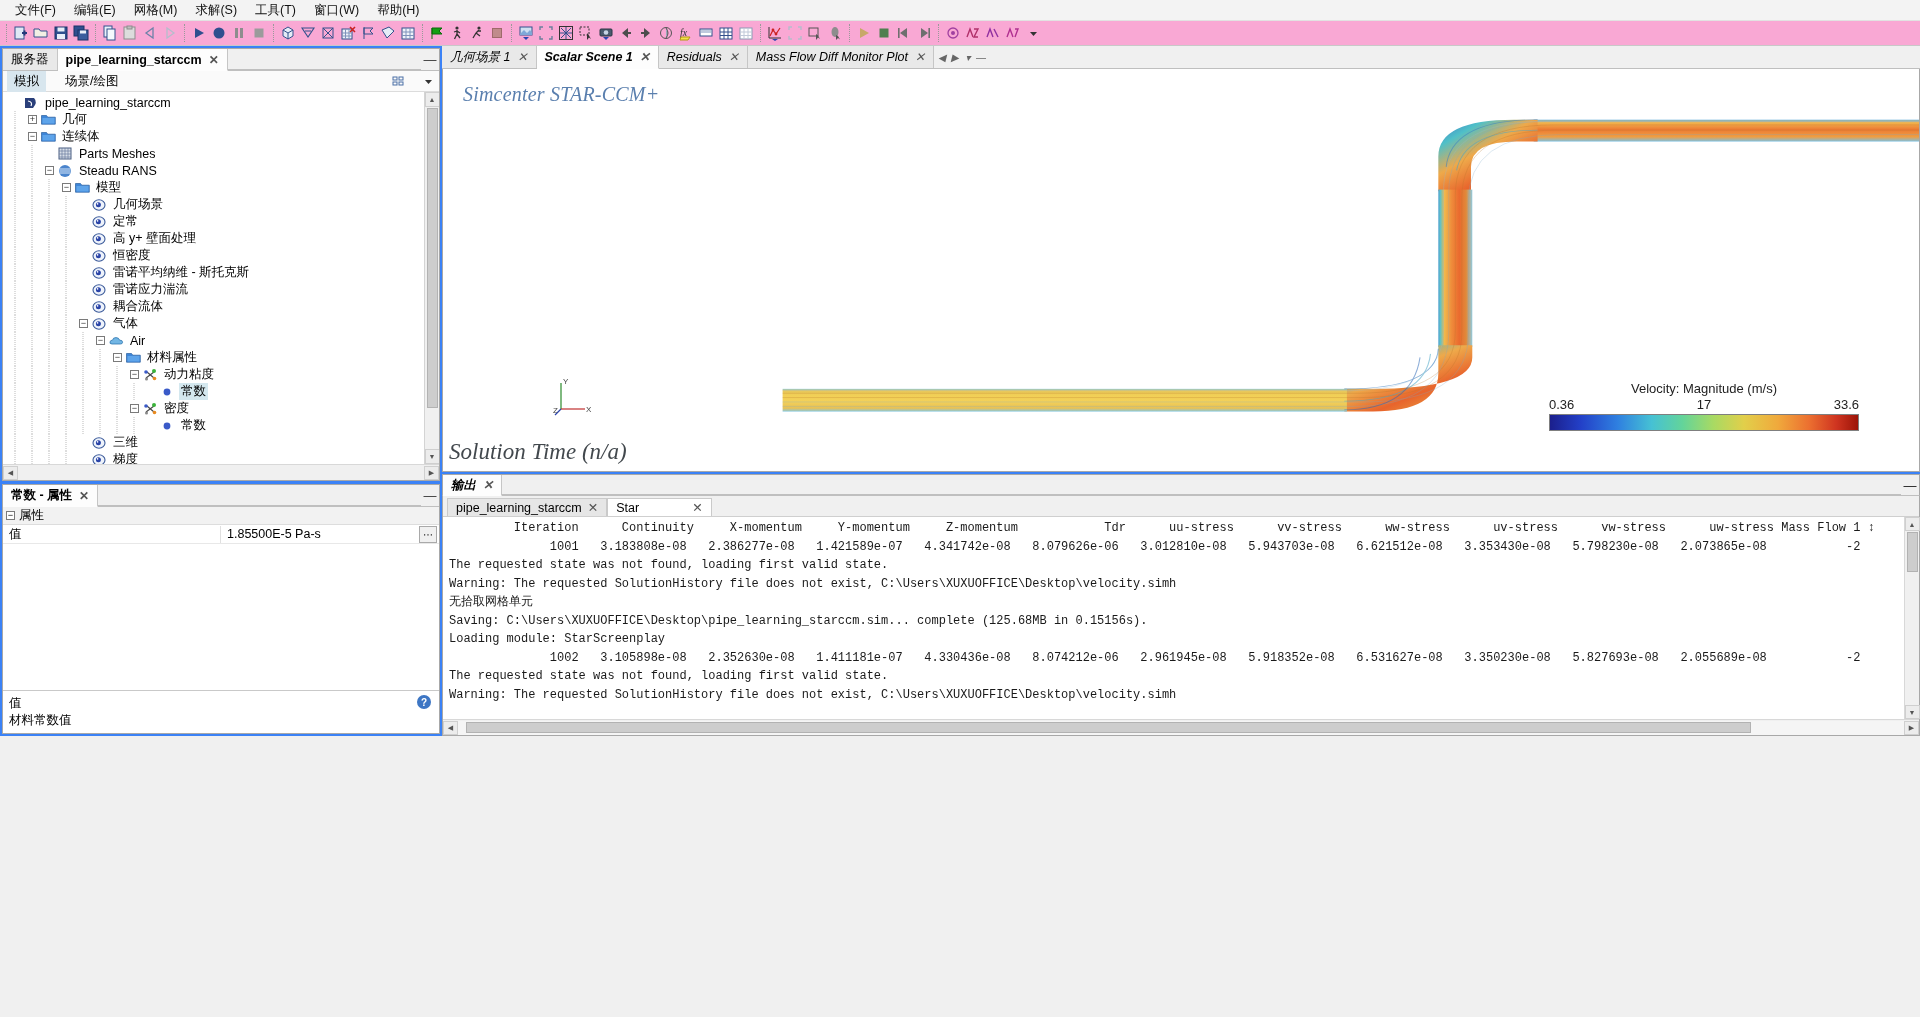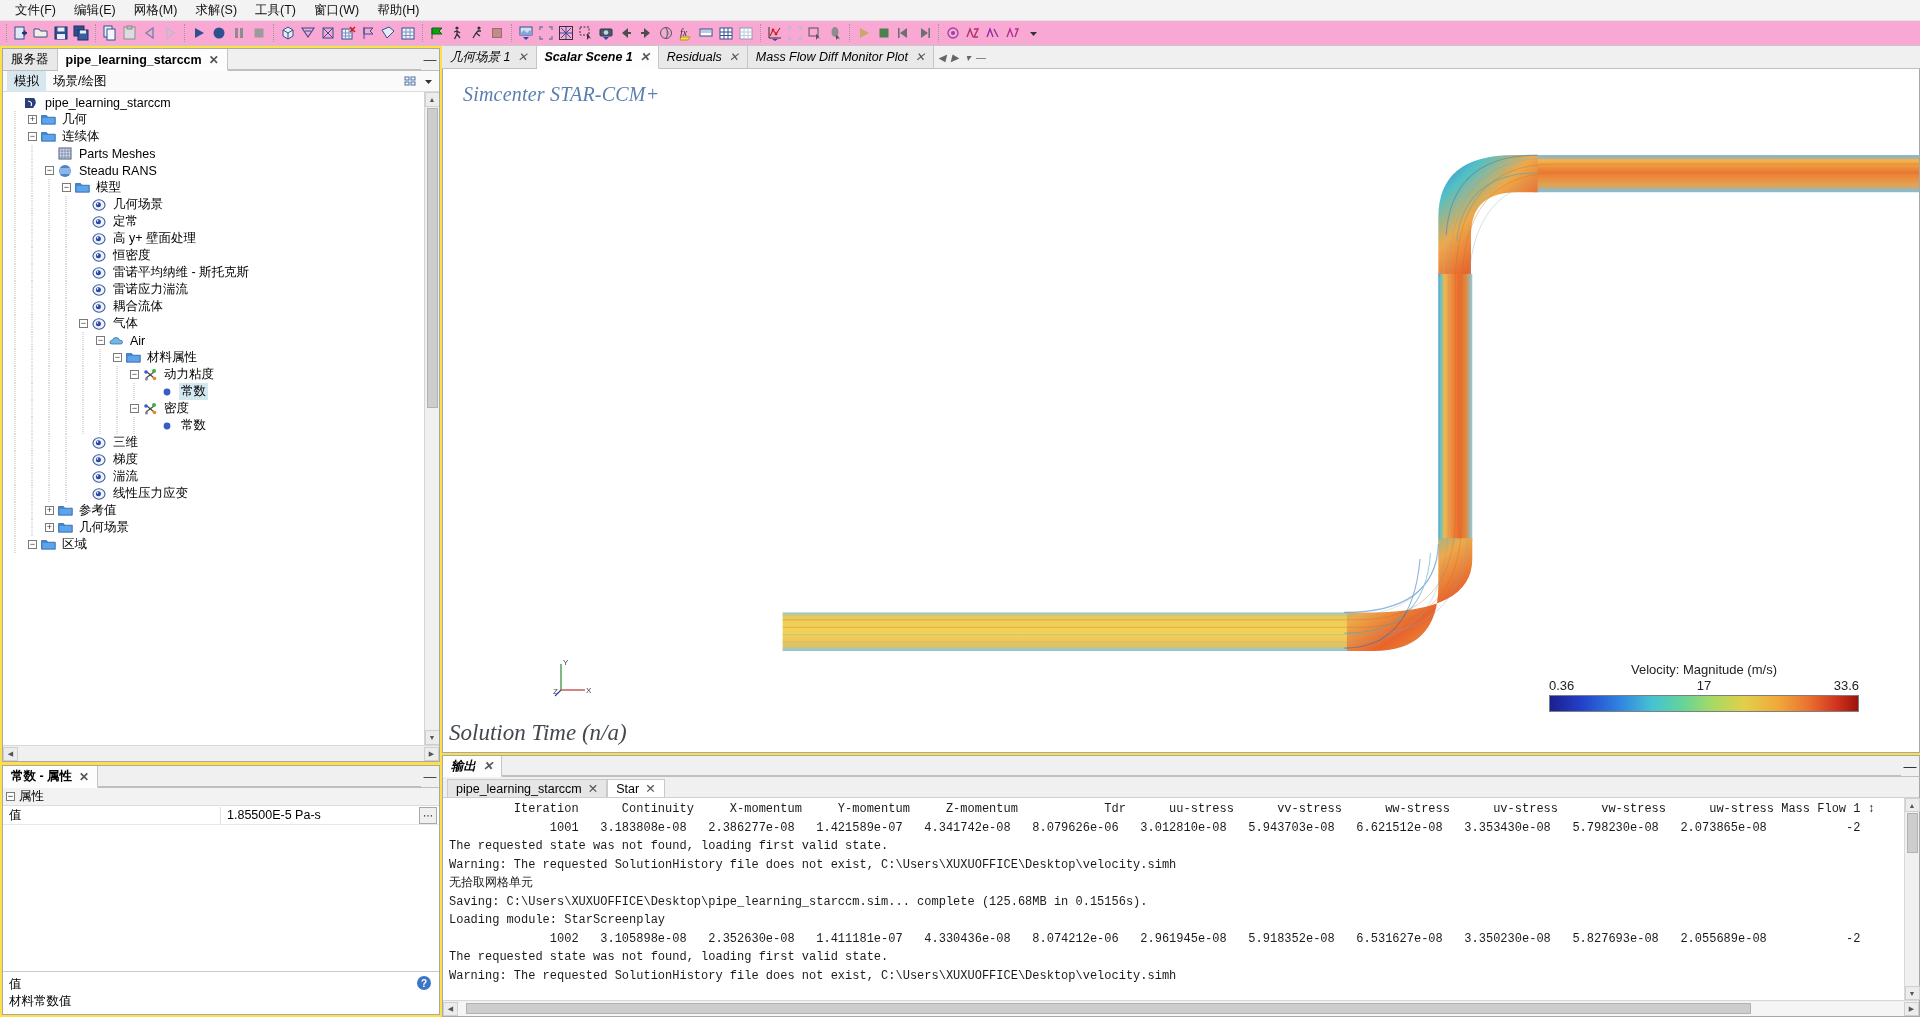--- a/index.html
+++ b/index.html
@@ -5,40 +5,40 @@
   * { box-sizing: border-box; }
   html, body {
     margin: 0; padding: 0;
     width: 1920px; height: 1017px;
     overflow: hidden;
     background: #f0f0f0;
     font-family: "Liberation Sans", sans-serif;
     font-size: 12px;
     color: #000;
   }
-  .app { width: 1920px; height: 1017px; display: flex; flex-direction: column; background: #f5f5f5; justify-content: flex-end; }
+  .app { width: 1920px; height: 736px; display: flex; flex-direction: column; background: #f5f5f5; justify-content: flex-end; }
 
   
   .menubar {
     height: 21px; background: #f3f3f3; display: flex; align-items: center;
     padding-left: 6px; border-bottom: 1px solid #e2e2e2; flex: 0 0 21px;
   }
   .menubar .mi { padding: 2px 9px; font-size: 12.5px; color: #111; cursor: default; white-space: nowrap; }
 
   
   .toolbar {
     height: 25px; background: #f9a8d4; display: flex; align-items: center;
     border-bottom: 1px solid #c8c8c8; flex: 0 0 25px; padding-left: 2px;
   }
   .tb-sep { width: 1px; height: 18px; border-left: 1px dotted #9a9a9a; margin: 0 4px; flex: 0 0 auto; }
   .tbi { width: 20px; height: 21px; display: flex; align-items: center; justify-content: center; flex: 0 0 20px; cursor: default; }
   .tbi svg { display: block; }
 
   
-  .main { flex: 1 1 auto; display: flex; min-height: 0; background: #fde047; }
+  .main { flex: 1 1 auto; display: flex; min-height: 0; background: #3b82f6; }
   .leftcol { width: 440px; flex: 0 0 440px; display: flex; flex-direction: column; min-width: 0; }
   .rightcol { flex: 1 1 auto; display: flex; flex-direction: column; min-width: 0; padding-left: 2px; }
 
   
   .panel { background: #fff; border: 1px solid #a8a8a8; display: flex; flex-direction: column; min-height: 0; }
   .panel-tabs {
     display: flex; align-items: stretch; background: #f0f0f0; height: 22px;
     border-bottom: 1px solid #bfbfbf; flex: 0 0 22px; position: relative;
   }
   .ptab {
@@ -46,21 +46,21 @@
     border-right: 1px solid #c6c6c6; background: #e9e9e9; cursor: default; white-space: nowrap;
   }
   .ptab.active { background: #fdfdfd; font-weight: bold; border-bottom: 1px solid #fdfdfd; margin-bottom: -1px; }
   .ptab .x { margin-left: 7px; font-size: 12px; color: #555; }
   .panel-tabs .spring { flex: 1 1 auto; border-bottom: 1px solid #bfbfbf; }
   .minbtn { width: 18px; display: flex; align-items: center; justify-content: center; font-size: 13px; color: #333; }
 
   
   .subtabs {
     display: flex; align-items: center; height: 21px; flex: 0 0 21px;
-    background: #fafafa; border-bottom: 1px solid #dcdcdc; padding-left: 4px;
+    background: #fafafa; border-bottom: 1px solid #dcdcdc; padding-left: 4px; gap: 12px;
   }
   .subtab { padding: 2px 7px; font-size: 12.5px; cursor: default; }
   .subtab.sel { background: #d8e6ee; }
   .subtabs .spring { flex: 1 1 auto; }
   .subtabs .mini { width: 15px; height: 15px; display: flex; align-items: center; justify-content: center; margin-right: 3px; }
 
   
   .treewrap { flex: 1 1 auto; overflow: hidden; position: relative; background: #fff; display: flex; }
   .tree { flex: 1 1 auto; padding: 2px 0 0 0; overflow: hidden; font-size: 12.5px; position: relative; }
   .trow { display: flex; align-items: center; height: 17px; white-space: nowrap; cursor: default; }
@@ -121,21 +121,21 @@
   .legend .ltitle { text-align: center; font-size: 13px; color: #222; margin-bottom: 1px; }
   .legend .lnums { display: flex; justify-content: space-between; font-size: 13px; color: #222; }
   .legend .lbar { height: 17px; margin-top: 2px; border: 1px solid #7f7f7f;
     background: linear-gradient(to right,#1b1f8c 0%,#2340c8 10%,#2f80e0 22%,#46c1d4 33%,#63d49a 43%,#a8da63 53%,#e2cf4a 63%,#f0a93c 74%,#ec7030 84%,#cf3420 93%,#9c1408 100%); }
 
   
   .outwrap { flex: 0 0 262px; display: flex; flex-direction: column; min-height: 0; margin-top: 2px; }
   .out-body { flex: 1 1 auto; background: #fff; border: 1px solid #a8a8a8; border-top: none; display: flex; flex-direction: column; min-height: 0; }
   .out-subtabs { display: flex; height: 21px; flex: 0 0 21px; background: #f0f0f0; border-bottom: 1px solid #cfcfcf; padding-left: 4px; align-items: stretch; }
   .out-subtab { display: flex; align-items: center; padding: 0 8px; font-size: 12.5px; border: 1px solid #cacaca; border-bottom: none; background: #e6e6e6; margin-top: 2px; }
-  .out-subtab.active { background: #fff; }
+  .out-subtab.active { background: #fff; gap: 47px; }
   .out-subtab .x { margin-left: 6px; color: #555; }
   .console {
     flex: 1 1 auto; overflow: hidden; font-family: "Liberation Mono", monospace;
     font-size: 12px; padding: 2px 0 0 6px; white-space: pre; line-height: 18.5px; color: #1a1a1a;
     position: relative;
   }
   .hscroll { height: 16px; flex: 0 0 16px; background: #f0f0f0; border-top: 1px solid #d8d8d8; display: flex; align-items: center; }
   .hscroll .arw { width: 15px; height: 14px; background: #ececec; border: 1px solid #cfcfcf; font-size: 7px; display: flex; align-items: center; justify-content: center; color: #555; }
   .hscroll .track { flex: 1 1 auto; height: 14px; background: #f5f5f5; position: relative; }
   .hscroll .thumb { position: absolute; left: 8px; top: 1px; height: 11px; width: 1285px; background: #cdcdcd; border: 1px solid #b2b2b2; }

